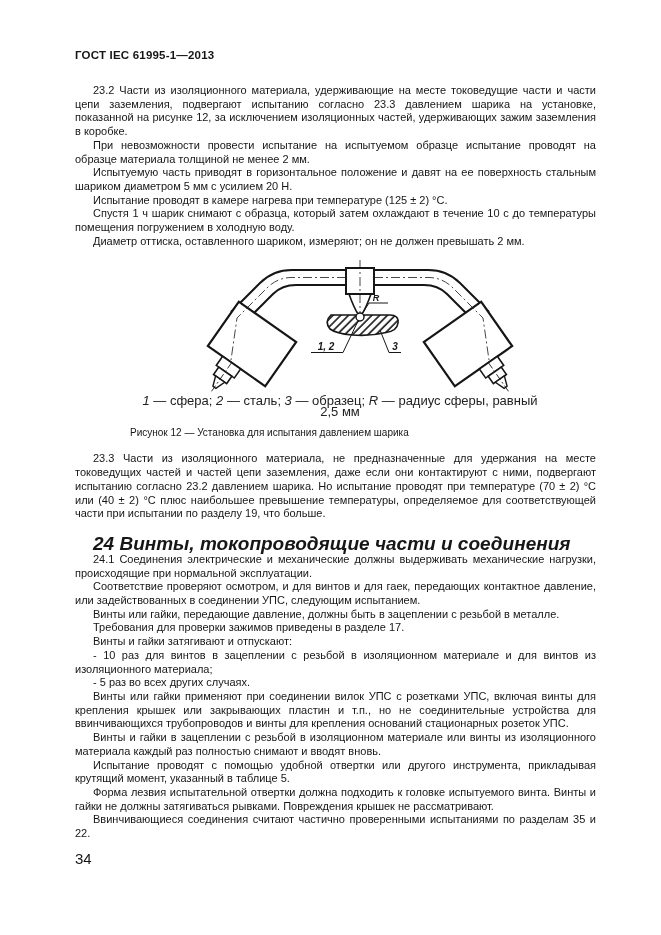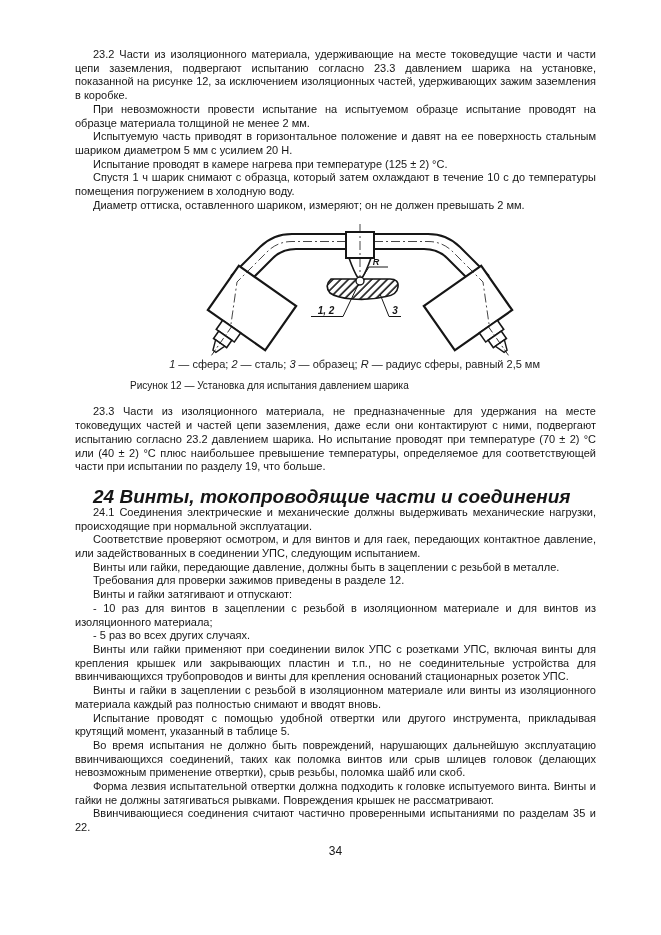--- a/index.html
+++ b/index.html
@@ -6,32 +6,33 @@
   body{
     width:661px;height:935px;background:#ffffff;color:#161616;
     font-family:"Liberation Sans","DejaVu Sans",sans-serif;
     overflow:hidden;
   }
   .page{padding:48px 65px 0 75px;box-sizing:border-box;width:661px;height:935px;}
   .doc-header{font-weight:bold;font-size:11.5px;line-height:14px;margin-bottom:22px;letter-spacing:.2px;}
   p.bt{font-size:11px;line-height:13.7px;text-align:justify;text-indent:18px;margin:0;}
   .figure-wrap{width:400px;margin:10px 0 0 65px;}
   .figure-wrap svg{display:block;}
-  .fig-legend{font-size:11px;line-height:11px;text-align:right;margin-top:2px;color:#222;}
+  .fig-legend{font-size:13px;line-height:11px;text-align:center;margin-top:2px;color:#222;}
   .fig-legend i{font-style:italic;}
   .fig-title{font-size:10px;line-height:12px;text-align:left;margin:10px 0 13px 55px;}
   h2.sec{font-size:19px;line-height:16px;font-weight:bold;margin:15px 0 1px 0;text-indent:18px;font-style:italic;}
-  .pnum{font-size:12px;margin-top:9px;text-align:center;}
+  .pnum{font-size:15px;margin-top:9px;}
   .sp23{margin-top:12px;}
 </style>
 </head>
 <body>
 
 <div class="page">
 
+  <div class="doc-header">ГОСТ IEC 61995-1—2013</div>
 
   <div>
     <p class="bt">23.2 Части из изоляционного материала, удерживающие на месте токоведущие части и части цепи заземления, подвергают испытанию согласно 23.3 давлением шарика на установке, показанной на рисунке 12, за исключением изоляционных частей, удерживающих зажим заземления в коробке.</p>
     <p class="bt">При невозможности провести испытание на испытуемом образце испытание проводят на образце материала толщиной не менее 2 мм.</p>
     <p class="bt">Испытуемую часть приводят в горизонтальное положение и давят на ее поверхность стальным шариком диаметром 5 мм с усилием 20 Н.</p>
     <p class="bt">Испытание проводят в камере нагрева при температуре (125 ± 2) °С.</p>
     <p class="bt">Спустя 1 ч шарик снимают с образца, который затем охлаждают в течение 10 с до температуры помещения погружением в холодную воду.</p>
     <p class="bt">Диаметр оттиска, оставленного шариком, измеряют; он не должен превышать 2 мм.</p>
   </div>
 
@@ -88,27 +89,26 @@
   <div class="fig-title">Рисунок 12 — Установка для испытания давлением шарика</div>
 
   <p class="bt sp23">23.3 Части из изоляционного материала, не предназначенные для удержания на месте токоведущих частей и частей цепи заземления, даже если они контактируют с ними, подвергают испытанию согласно 23.2 давлением шарика. Но испытание проводят при температуре (70 ± 2) °С или (40 ± 2) °С плюс наибольшее превышение температуры, определяемое для соответствующей части при испытании по разделу 19, что больше.</p>
 
   <h2 class="sec">24 Винты, токопроводящие части и соединения</h2>
 
   <div>
     <p class="bt">24.1 Соединения электрические и механические должны выдерживать механические нагрузки, происходящие при нормальной эксплуатации.</p>
     <p class="bt">Соответствие проверяют осмотром, и для винтов и для гаек, передающих контактное давление, или задействованных в соединении УПС, следующим испытанием.</p>
     <p class="bt">Винты или гайки, передающие давление, должны быть в зацеплении с резьбой в металле.</p>
-    <p class="bt">Требования для проверки зажимов приведены в разделе 12.</p>
+    <p class="bt">Требования для проверки зажимов приведены в разделе 17.</p>
     <p class="bt">Винты и гайки затягивают и отпускают:</p>
     <p class="bt">- 10 раз для винтов в зацеплении с резьбой в изоляционном материале и для винтов из изоляционного материала;</p>
     <p class="bt">- 5 раз во всех других случаях.</p>
     <p class="bt">Винты или гайки применяют при соединении вилок УПС с розетками УПС, включая винты для крепления крышек или закрывающих пластин и т.п., но не соединительные устройства для ввинчивающихся трубопроводов и винты для крепления оснований стационарных розеток УПС.</p>
     <p class="bt">Винты и гайки в зацеплении с резьбой в изоляционном материале или винты из изоляционного материала каждый раз полностью снимают и вводят вновь.</p>
     <p class="bt">Испытание проводят с помощью удобной отвертки или другого инструмента, прикладывая крутящий момент, указанный в таблице 5.</p>
-    <p class="bt">Во время испытания не должно быть повреждений, нарушающих дальнейшую эксплуатацию ввинчивающихся соединений, таких как поломка винтов или срыв шлицев головок (делающих невозможным применение отвертки), срыв резьбы, поломка шайб или скоб.</p>
     <p class="bt">Форма лезвия испытательной отвертки должна подходить к головке испытуемого винта. Винты и гайки не должны затягиваться рывками. Повреждения крышек не рассматривают.</p>
     <p class="bt">Ввинчивающиеся соединения считают частично проверенными испытаниями по разделам 35 и 22.</p>
   </div>
 
   <div class="pnum">34</div>
 
 </div>
 
 </body></html>

